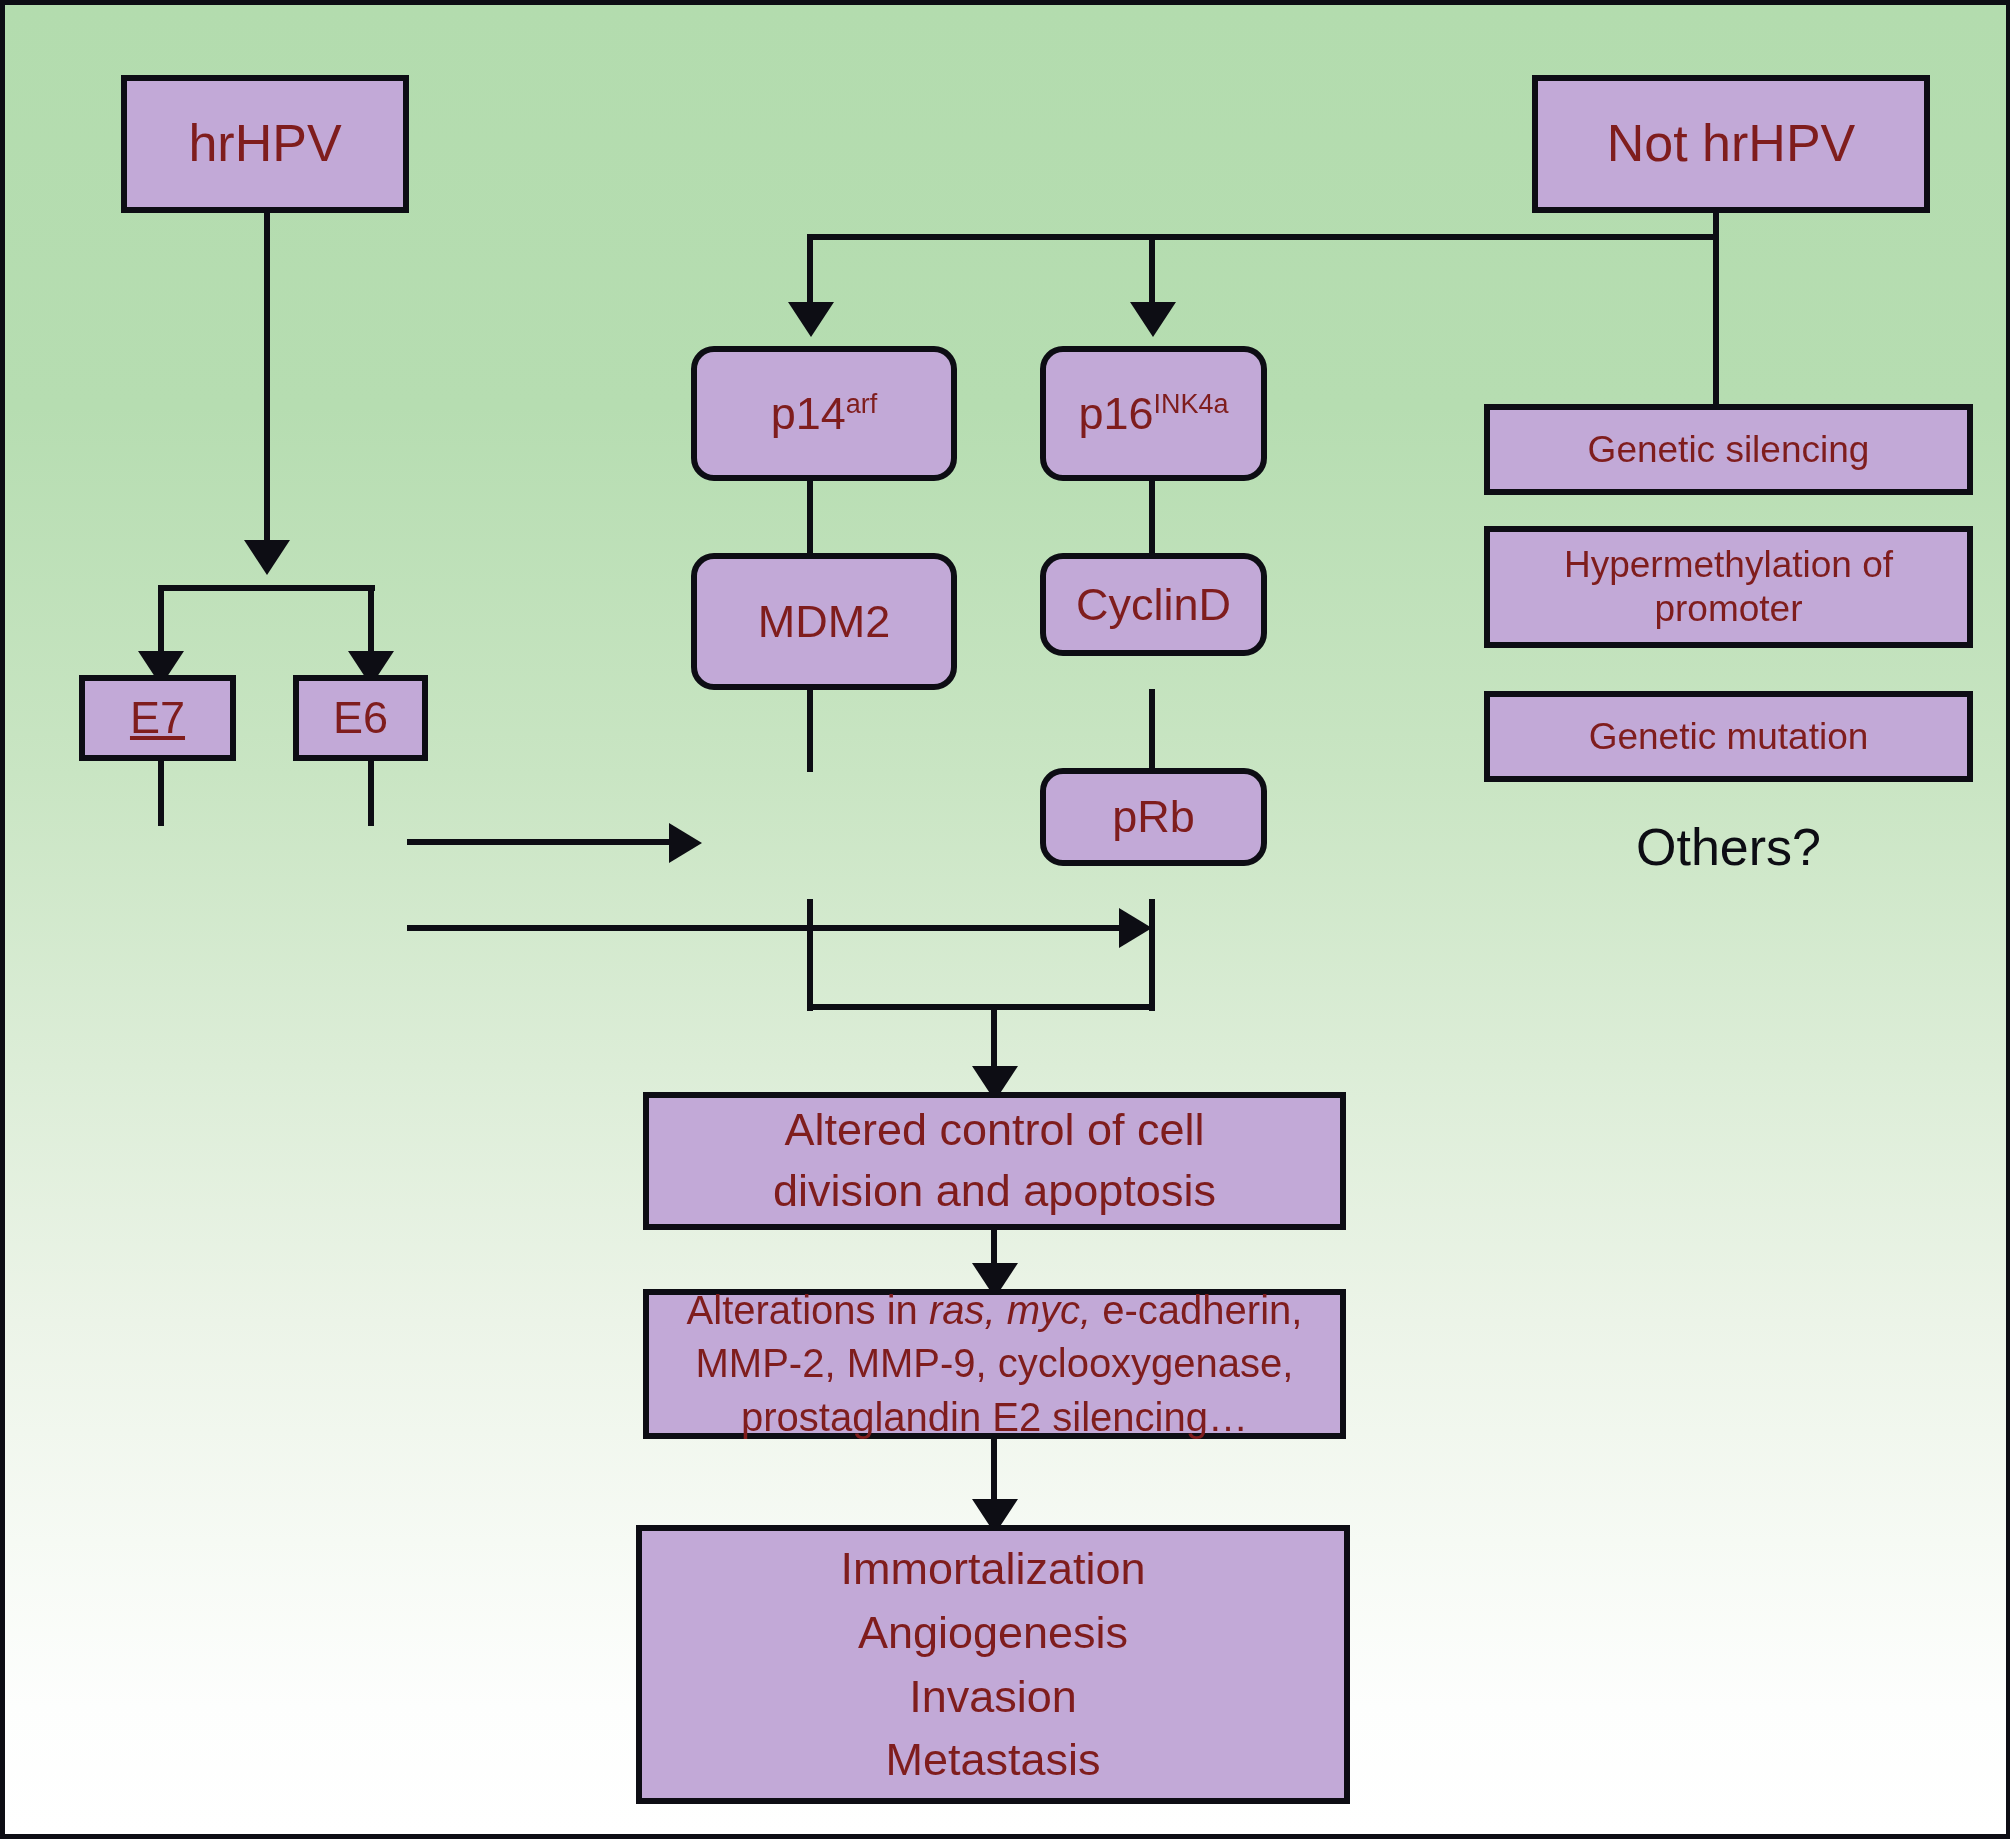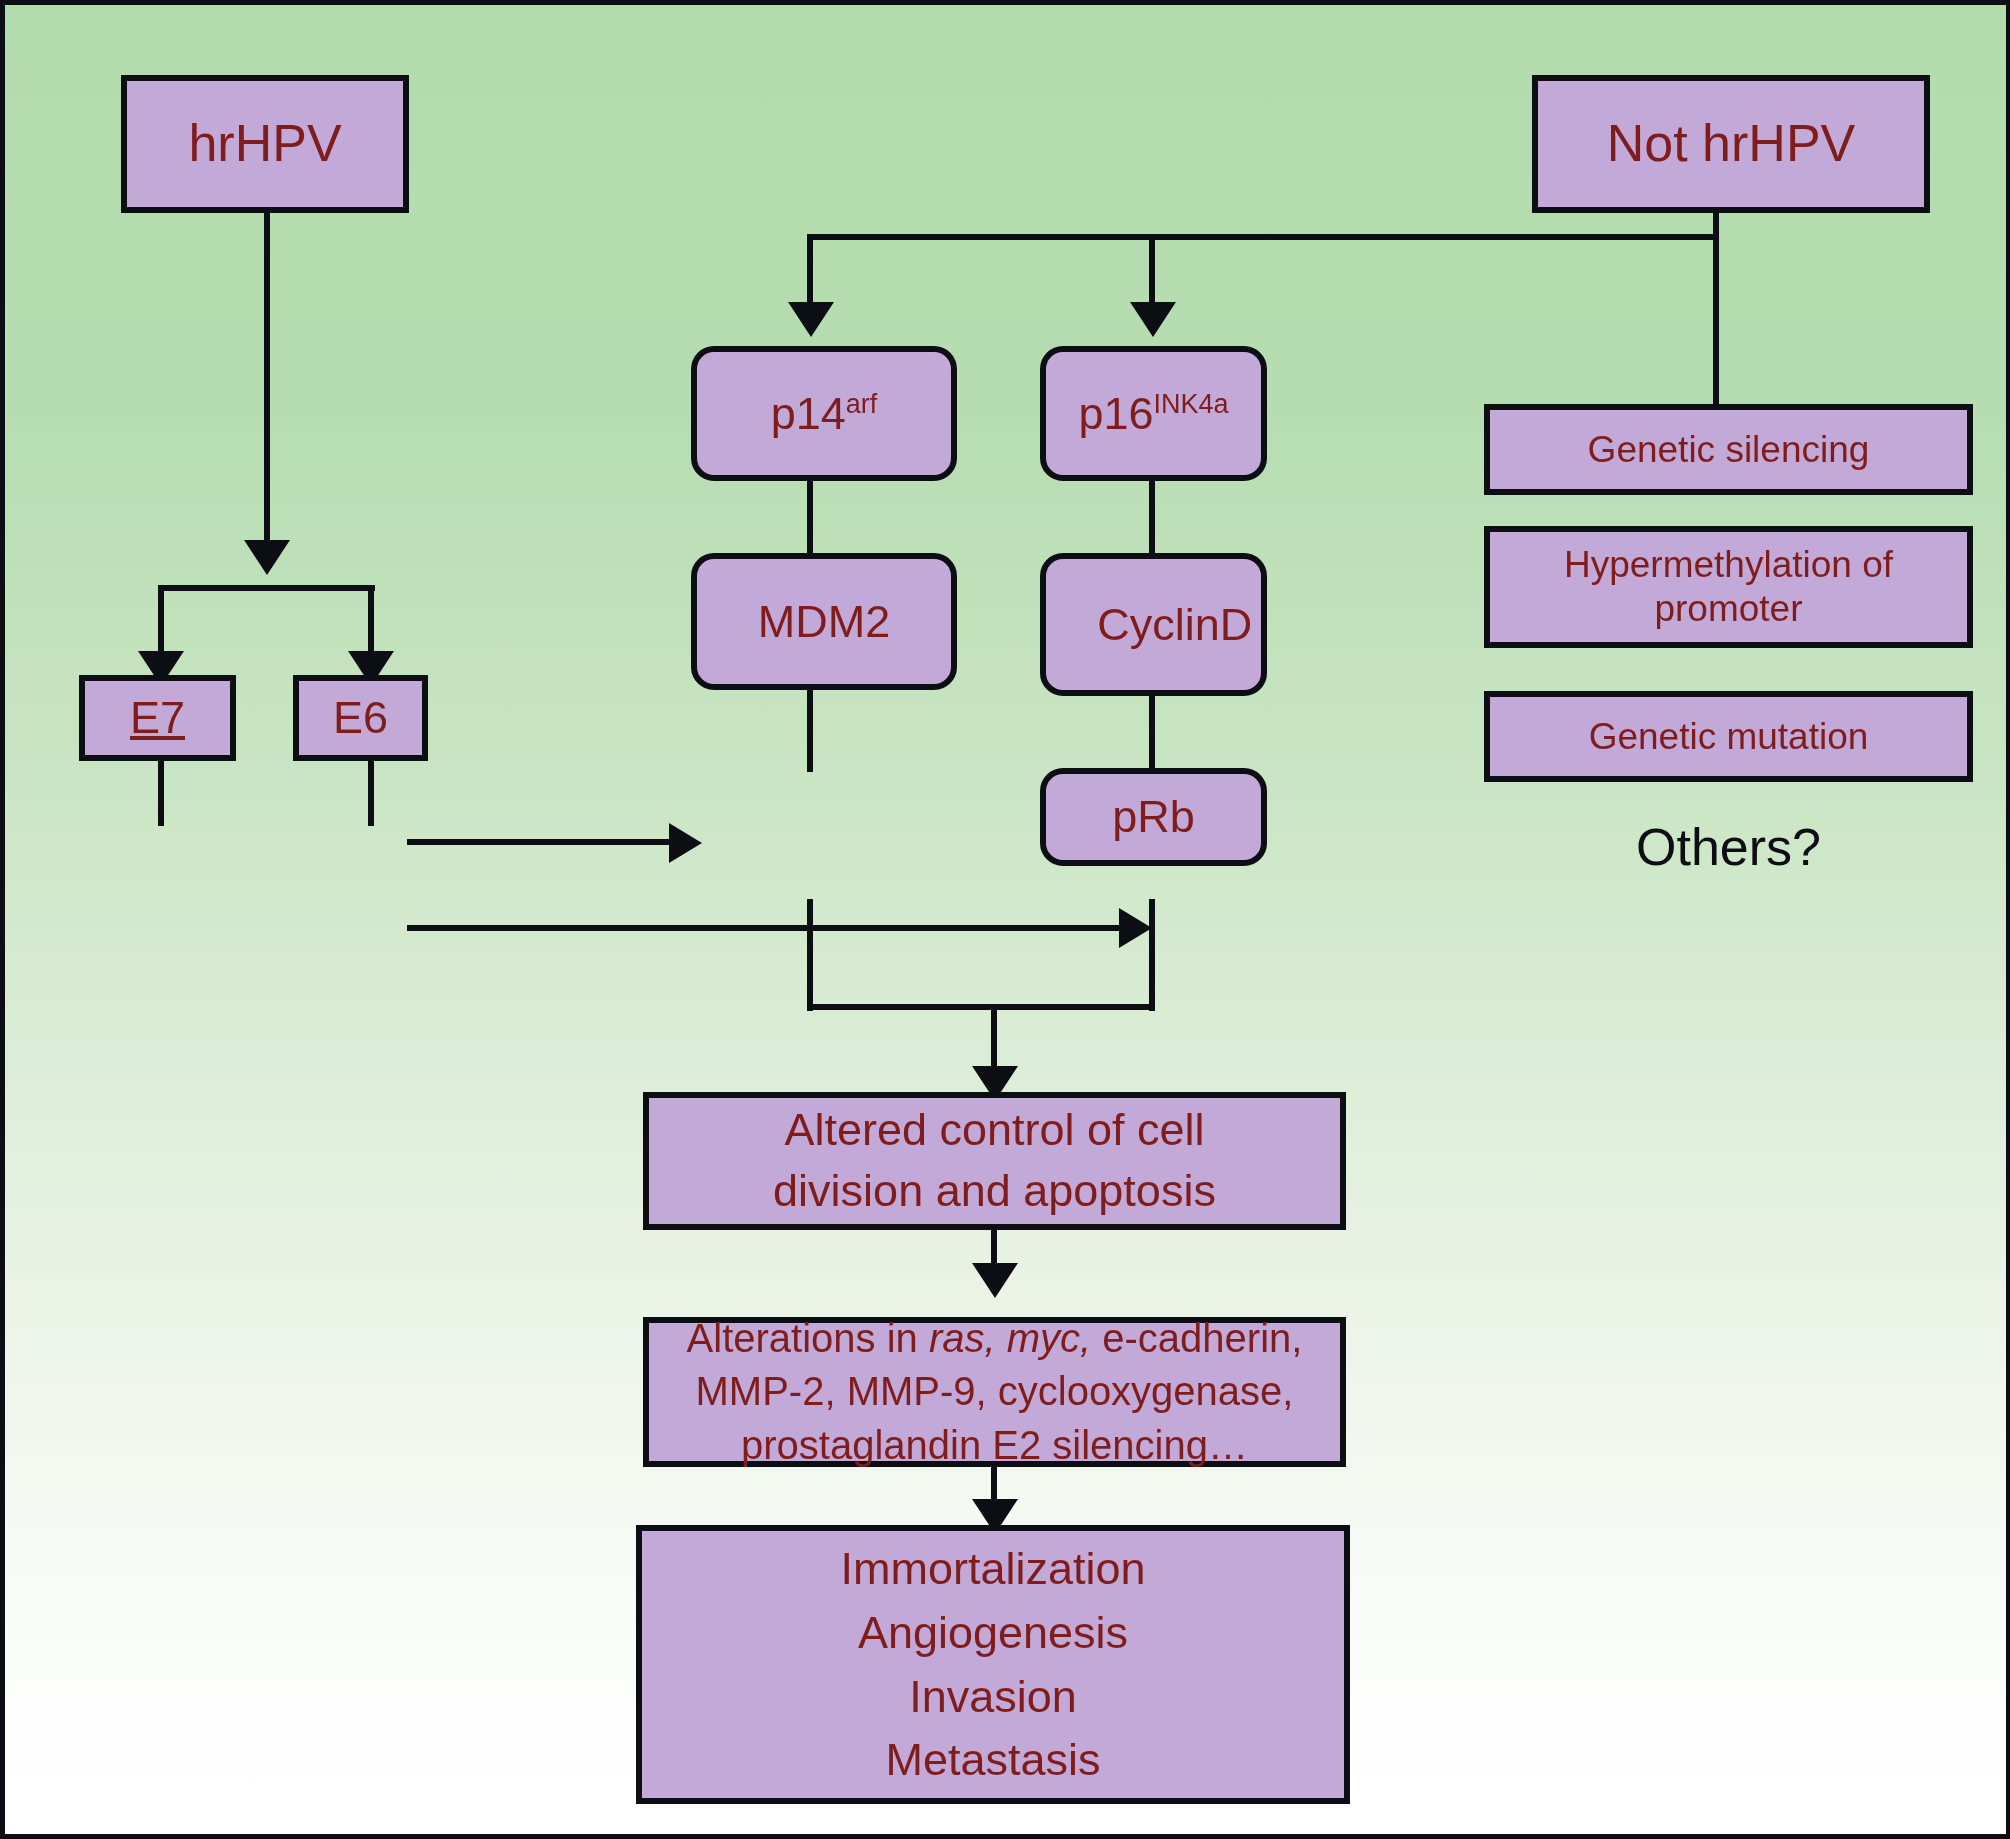--- a/index.html
+++ b/index.html
@@ -62,21 +62,21 @@
     border-top:20px solid transparent;
     border-bottom:20px solid transparent;
     border-left:33px solid #0d0d14;
   }
 
   sup{font-size:0.60em; vertical-align:super; line-height:0;text-align:center;}
   .it{font-style:italic;}
 
   .f-xl{font-size:52px;}
   .f-lg{font-size:45px;}
-  .f-md{font-size:40px;margin-top:28px;}
+  .f-md{font-size:40px;}
   .f-sm{font-size:37px;}
 </style>
 </head>
 <body>
 
 <div id="stage">
 
   <div class="ln vl" style="left:259px;top:208px;height:341px;"></div>
   <div class="arrow-d" style="left:239px;top:535px;"></div>
   <div class="ln hl" style="left:153px;top:580px;width:217px;"></div>
@@ -134,21 +134,21 @@
   </div>
 
   <div class="node round f-lg" style="left:1035px;top:341px;width:227px;height:135px;">
     <span><span>p16</span><sup>INK4a</sup></span>
   </div>
 
   <div class="node round f-lg" style="left:686px;top:548px;width:266px;height:137px;">
     <span>MDM2</span>
   </div>
 
-  <div class="node round f-lg" style="left:1035px;top:548px;width:227px;height:143px;justify-content:flex-end;">
+  <div class="node round f-lg" style="left:1035px;top:548px;width:227px;height:103px;">
     <span>CyclinD</span>
   </div>
 
   <div class="node f-lg" style="left:74px;top:670px;width:157px;height:86px;text-decoration:underline;">
     <span>E7</span>
   </div>
 
   <div class="node f-lg" style="left:288px;top:670px;width:135px;height:86px;">
     <span>E6</span>
   </div>

